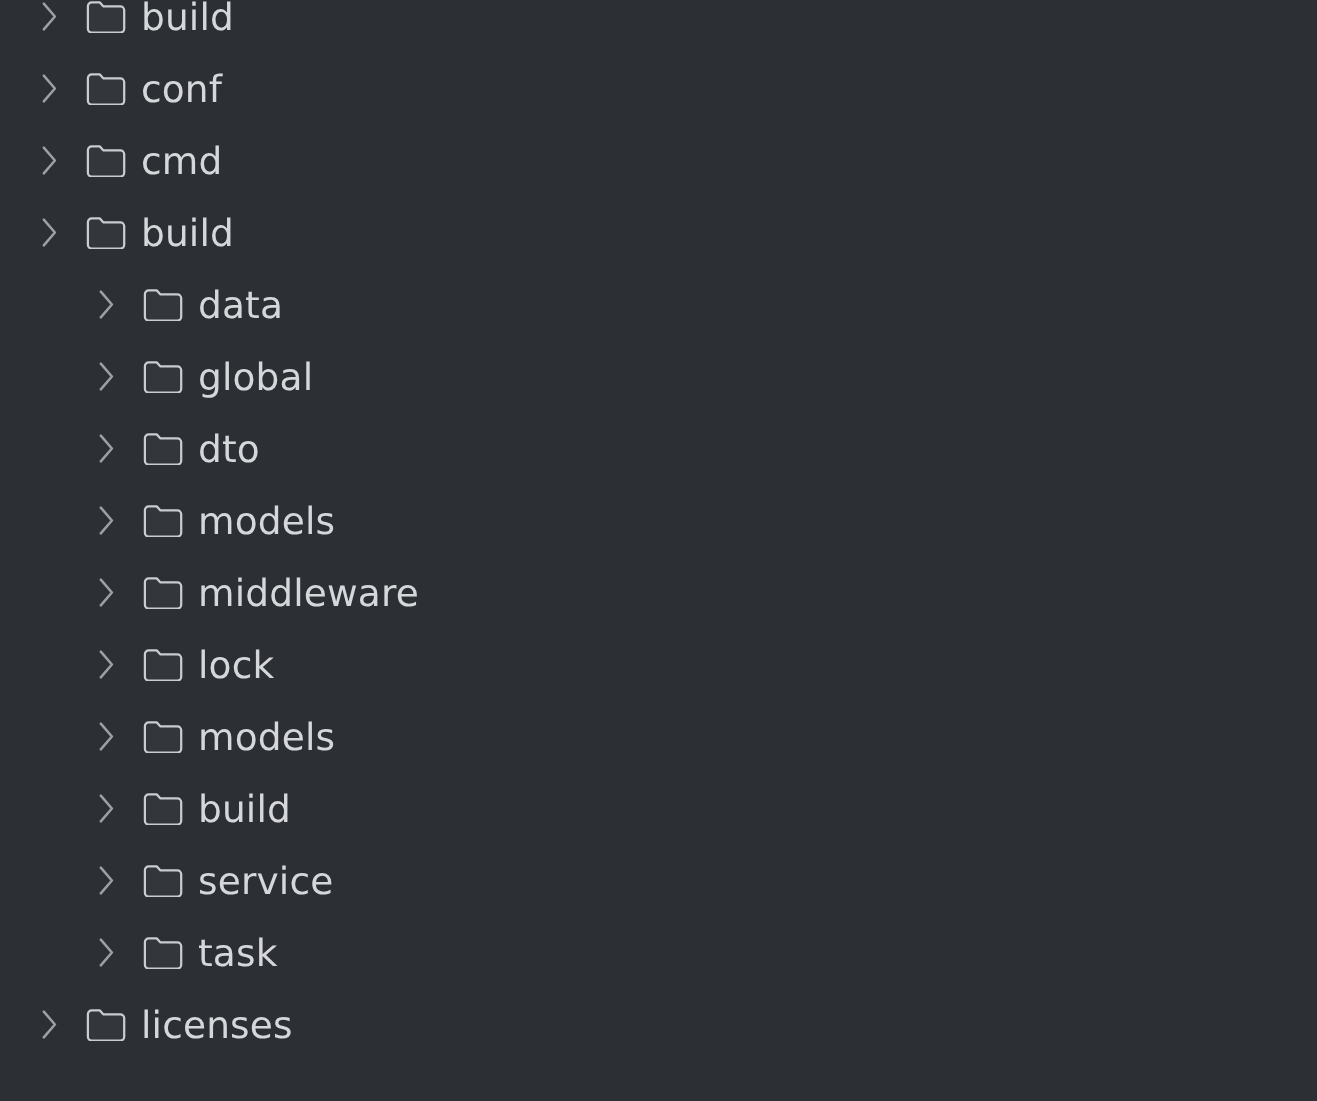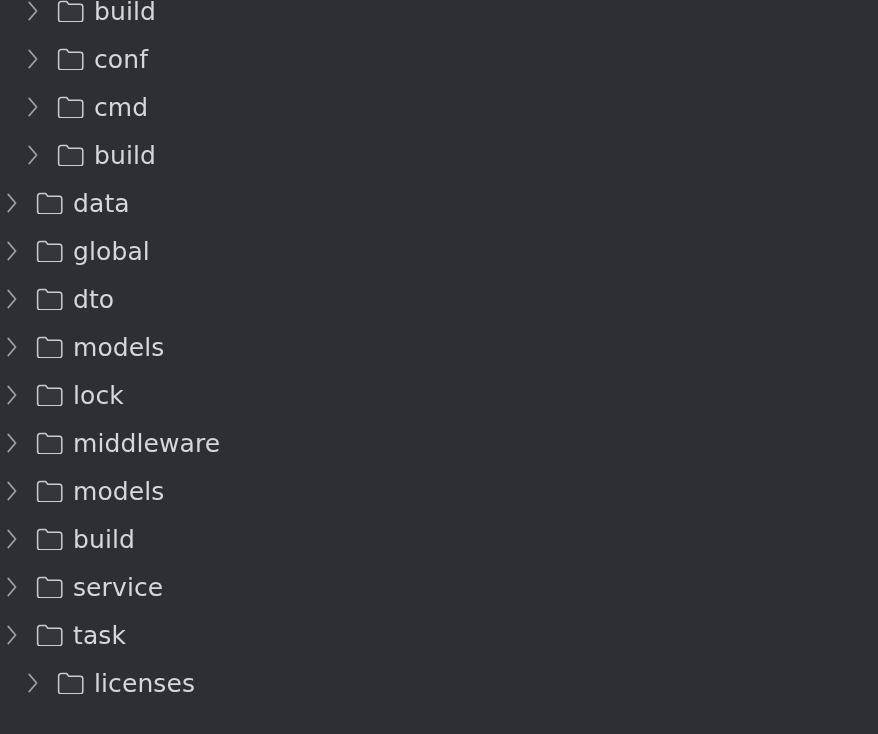--- a/index.html
+++ b/index.html
@@ -34,21 +34,21 @@
     position: relative;
     height: 48px;
     display: flex;
     align-items: center;
     box-sizing: border-box;
     cursor: pointer;
     white-space: nowrap;
   }
 
   .row.depth-0 { padding-left: 21px; }
-  .row.depth-1 { }
+  .row.depth-1 { padding-left: 59px; }
 
   .twisty {
     flex: 0 0 auto;
     width: 24px;
     height: 24px;
     display: flex;
     align-items: center;
     justify-content: center;
     margin-right: 12px;
   }
@@ -205,34 +205,34 @@
         <span class="twisty">
           <svg width="14" height="22" viewBox="0 0 14 22">
             <path d="M3.2 2.4 L10.6 11 L3.2 19.6"></path>
           </svg>
         </span>
         <span class="ficon">
           <svg width="27" height="22" viewBox="0 0 27 22">
             <path d="M1.6 4.2 a2.6 2.6 0 0 1 2.6-2.6 h5.4 l2.2 2.6 h11.4 a2.6 2.6 0 0 1 2.6 2.6 v12.4 a2.6 2.6 0 0 1 -2.6 2.6 h-19 a2.6 2.6 0 0 1 -2.6 -2.6 z"></path>
           </svg>
         </span>
+        <span class="label">middleware</span>
+      </div>
+      <div class="row depth-1">
+        <span class="twisty">
+          <svg width="14" height="22" viewBox="0 0 14 22">
+            <path d="M3.2 2.4 L10.6 11 L3.2 19.6"></path>
+          </svg>
+        </span>
+        <span class="ficon">
+          <svg width="27" height="22" viewBox="0 0 27 22">
+            <path d="M1.6 4.2 a2.6 2.6 0 0 1 2.6-2.6 h5.4 l2.2 2.6 h11.4 a2.6 2.6 0 0 1 2.6 2.6 v12.4 a2.6 2.6 0 0 1 -2.6 2.6 h-19 a2.6 2.6 0 0 1 -2.6 -2.6 z"></path>
+          </svg>
+        </span>
         <span class="label">lock</span>
-      </div>
-      <div class="row depth-1">
-        <span class="twisty">
-          <svg width="14" height="22" viewBox="0 0 14 22">
-            <path d="M3.2 2.4 L10.6 11 L3.2 19.6"></path>
-          </svg>
-        </span>
-        <span class="ficon">
-          <svg width="27" height="22" viewBox="0 0 27 22">
-            <path d="M1.6 4.2 a2.6 2.6 0 0 1 2.6-2.6 h5.4 l2.2 2.6 h11.4 a2.6 2.6 0 0 1 2.6 2.6 v12.4 a2.6 2.6 0 0 1 -2.6 2.6 h-19 a2.6 2.6 0 0 1 -2.6 -2.6 z"></path>
-          </svg>
-        </span>
-        <span class="label">middleware</span>
       </div>
       <div class="row depth-1">
         <span class="twisty">
           <svg width="14" height="22" viewBox="0 0 14 22">
             <path d="M3.2 2.4 L10.6 11 L3.2 19.6"></path>
           </svg>
         </span>
         <span class="ficon">
           <svg width="27" height="22" viewBox="0 0 27 22">
             <path d="M1.6 4.2 a2.6 2.6 0 0 1 2.6-2.6 h5.4 l2.2 2.6 h11.4 a2.6 2.6 0 0 1 2.6 2.6 v12.4 a2.6 2.6 0 0 1 -2.6 2.6 h-19 a2.6 2.6 0 0 1 -2.6 -2.6 z"></path>

